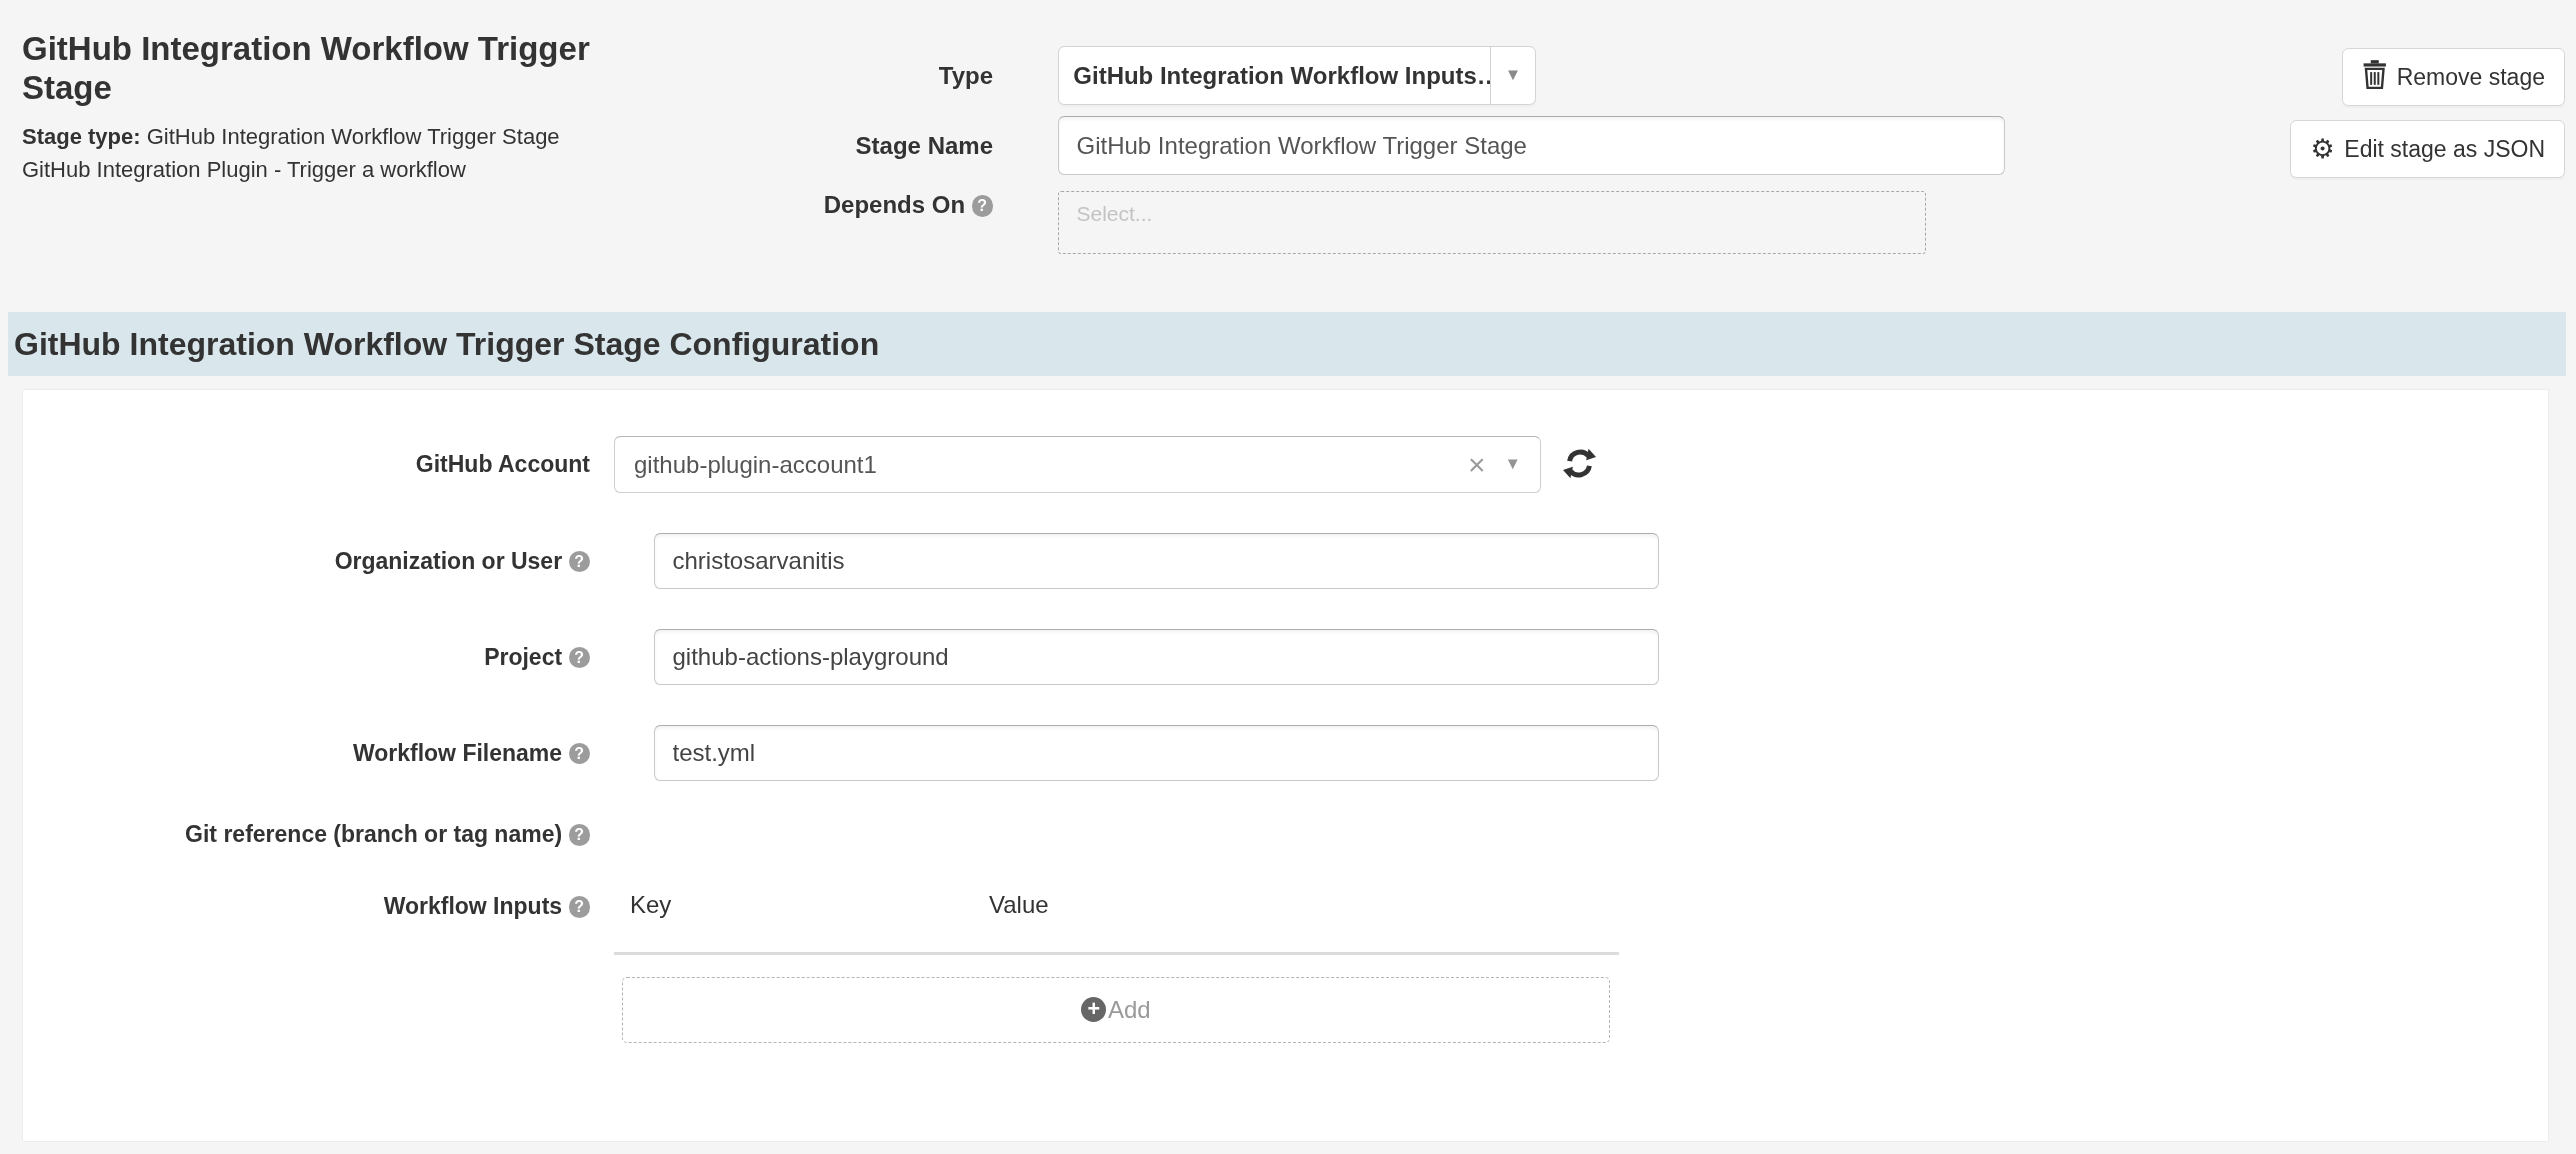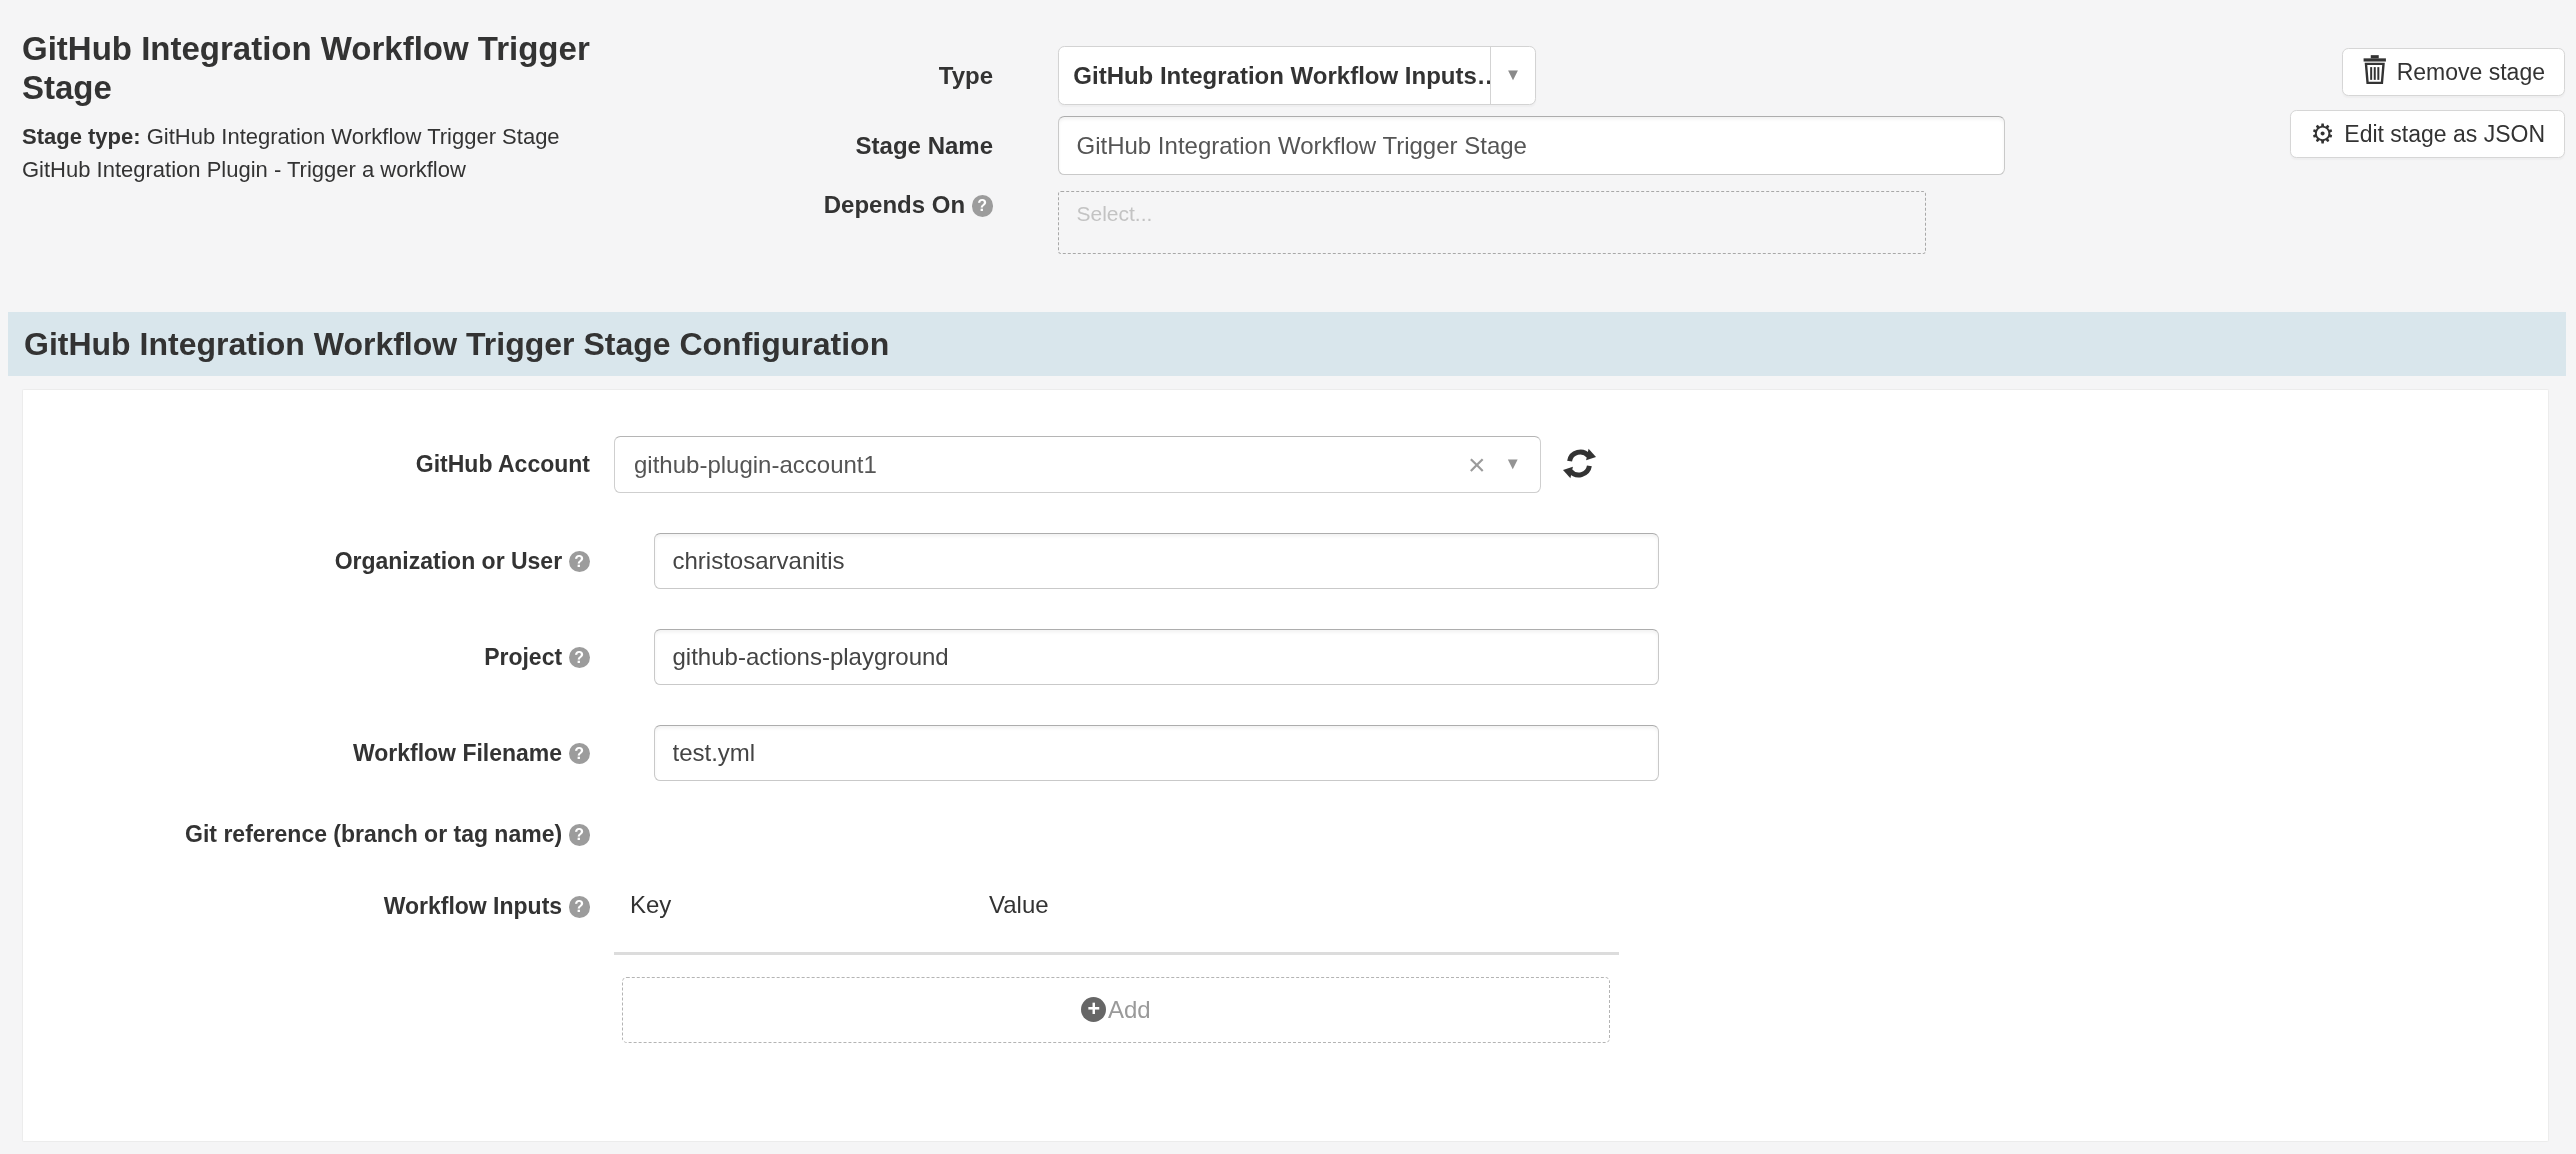--- a/index.html
+++ b/index.html
@@ -64,33 +64,33 @@
     font-size: 21px; color: #c3c3c3;
   }
 
   
   .top-actions {
     position: absolute; right: 11px; top: 48px;
     display: flex; flex-direction: column; align-items: flex-end; gap: 14.3px;
   }
   .btn {
     display: inline-flex; align-items: center; gap: 9.6px;
-    height: 48px; padding: 0 19px;
+    height: 58px; padding: 0 19px;
     background: #fff; border: 0.8px solid #d6d6d6; border-radius: 6.4px;
     font-family: "Liberation Sans", sans-serif;
     font-size: 23px; color: #333; cursor: pointer;
     box-shadow: 0 1.6px 1.6px rgba(0,0,0,0.03);
   }
   .gear-glyph { font-size: 27px; line-height: 1; color: #333; }
 
   
   .band {
     position: absolute; top: 312px; left: 8px; width: 2558px; height: 64px;
     background: #d9e6ec; display: flex; align-items: center;
-    padding-left: 16px;
+    padding-left: 6px;
   }
   .band h2 { margin: 0; font-size: 32px; font-weight: bold; color: #333; }
 
   
   .panel {
     position: absolute; top: 389px; left: 22px; width: 2527px; height: 753px;
     background: #fff; border: 0.8px solid #ececec; border-radius: 1.6px;
     padding-top: 46px;
   }
   .row { display: flex; align-items: center; margin-bottom: 40px; }

